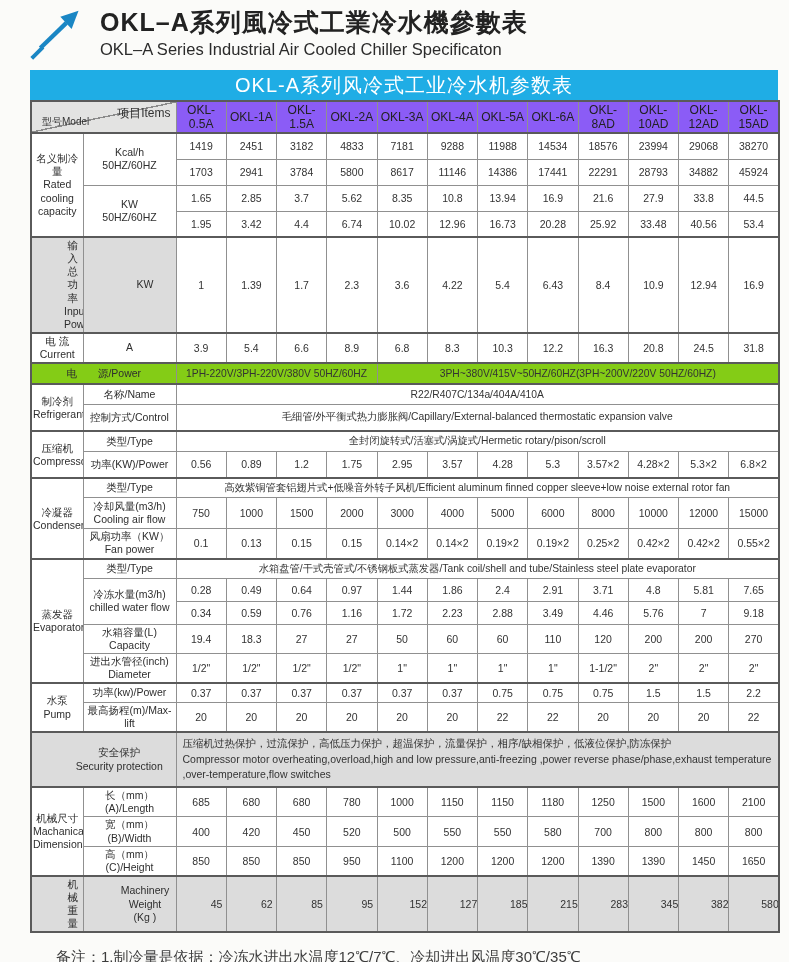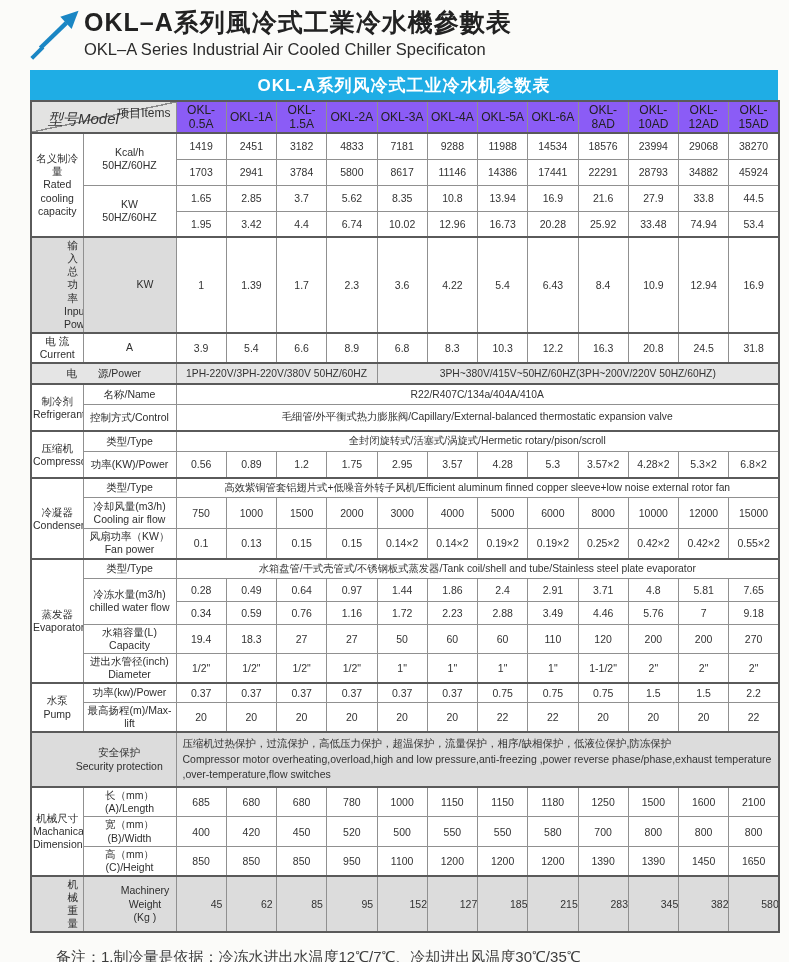--- a/index.html
+++ b/index.html
@@ -6,64 +6,64 @@
   html,body { background:#f4f4f2; }
   body {
     width:789px; height:962px; overflow:hidden;
     font-family:"Liberation Sans", sans-serif;
     color:#3a3a3a;
     background:#fbfbf9;
   }
   .page { padding:8px 9px 0 30px; }
 
   
-  .hdr { display:flex; align-items:flex-start; gap:2px; margin-bottom:10px; }
+  .hdr { display:flex; align-items:flex-start; gap:18px; margin-bottom:10px; }
   .logo { width:52px; height:50px; flex:0 0 auto; margin-top:2px; }
   .titles { line-height:1.15; }
   .title-zh { font-size:25px; font-weight:600; color:#222; letter-spacing:1px; }
   .title-en { font-size:16.5px; font-weight:500; color:#2b2b2b; margin-top:3px; }
 
   
   .banner {
     width:748px; height:30px; background:#1fadе5;
-    background:#1fade5; color:#fff; font-size:17px; font-weight:700;
+    background:#1fade5; color:#fff; font-size:20px; font-weight:400;
     display:flex; align-items:center; justify-content:center; letter-spacing:1px;
   }
 
   
   table { border-collapse:collapse; table-layout:fixed; width:748px; background:#fff; }
   col.c-lab1 { width:52px; } col.c-lab2 { width:93px; } col.c-v { width:50.25px; }
   td, th {
     border:1px solid #909090; font-weight:normal;
     font-size:10.5px; color:#333; text-align:center; vertical-align:middle;
     padding:1px 1px; overflow:hidden;
   }
   tr.sec > td, tr.sec > th { border-top:2px solid #5a5a5a; }
   table { border:2px solid #5a5a5a; }
   .lab  { white-space:pre-line; line-height:1.25; font-size:10.5px; color:#2e2e2e; }
   .v    { font-size:10.5px; color:#333; }
   .shade  { background:#dcdcdc;padding-left:32px; }
-  .shade2 { background:#e5e5e5; }
+  .shade2 { background:#84cc16; }
   .hd { background:#8b5cf6; font-size:12px; color:#222; }
   .wide { font-size:10.3px; }
   
   .h32{height:32px}.h26{height:26px}.h30{height:30px}.h21{height:21px}
   .h20{height:20px}.h27{height:27px}.h19{height:19px}.h31{height:31px}
   .h23{height:23px}.h29{height:29px}.h54{height:54px}.h35{height:34px}
 
   
   .corner {
     position:relative; padding:0;
     background:
       linear-gradient(to bottom right,
         transparent calc(50% - 0.7px), #8a8a8a calc(50% - 0.7px),
         #8a8a8a calc(50% + 0.7px), transparent calc(50% + 0.7px)),
       #e3e3e2;
   }
-  .corner .c-model { position:absolute; left:16px; bottom:3px; font-size:15px;font-style:italic; }
+  .corner .c-model { position:absolute; left:10px; bottom:3px; font-size:10px; }
   .corner .c-items { position:absolute; right:5px; top:3px; font-size:12px; }
   .sec-text { text-align:left; padding:3px 6px; white-space:pre-line; line-height:1.5; font-size:10.5px; }
 
   
   .notes { margin-top:12px; padding-left:26px; }
   .notes div { font-size:15px; line-height:1.62; color:#3c3c3c; white-space:pre; }
   .ind1 { padding-left:15px; } .ind2 { padding-left:10px; }
 </style>
 </head>
 <body>
@@ -176,21 +176,21 @@
           <td class="v">1.95</td>
           <td class="v">3.42</td>
           <td class="v">4.4</td>
           <td class="v">6.74</td>
           <td class="v">10.02</td>
           <td class="v">12.96</td>
           <td class="v">16.73</td>
           <td class="v">20.28</td>
           <td class="v">25.92</td>
           <td class="v">33.48</td>
-          <td class="v">74.94</td>
+          <td class="v">40.56</td>
           <td class="v">53.4</td>
         </tr>
 
     <tr class="sec h30">
       <td class="lab shade">输入总功率
 Input Power</td>
       <td class="lab shade">KW</td>
     <td class="v">1</td>
           <td class="v">1.39</td>
           <td class="v">1.7</td>

